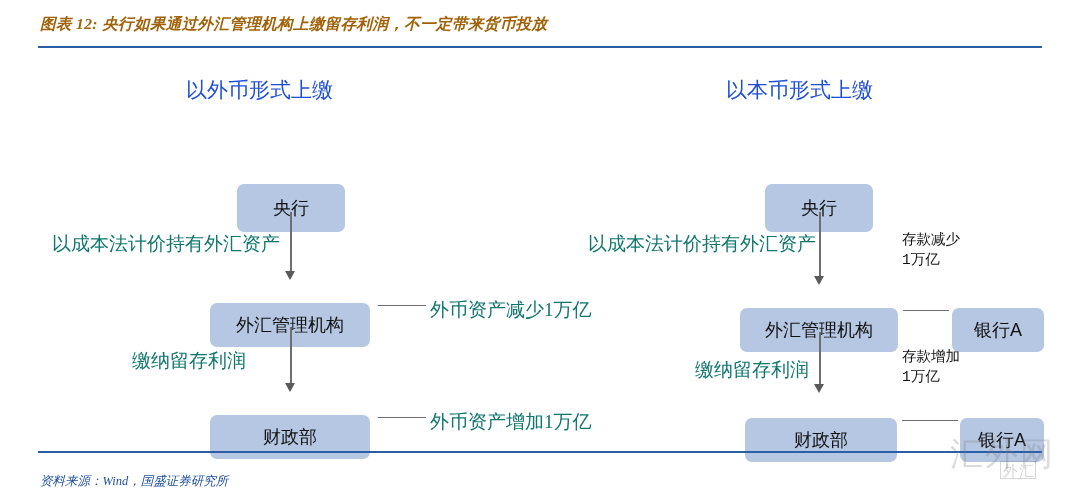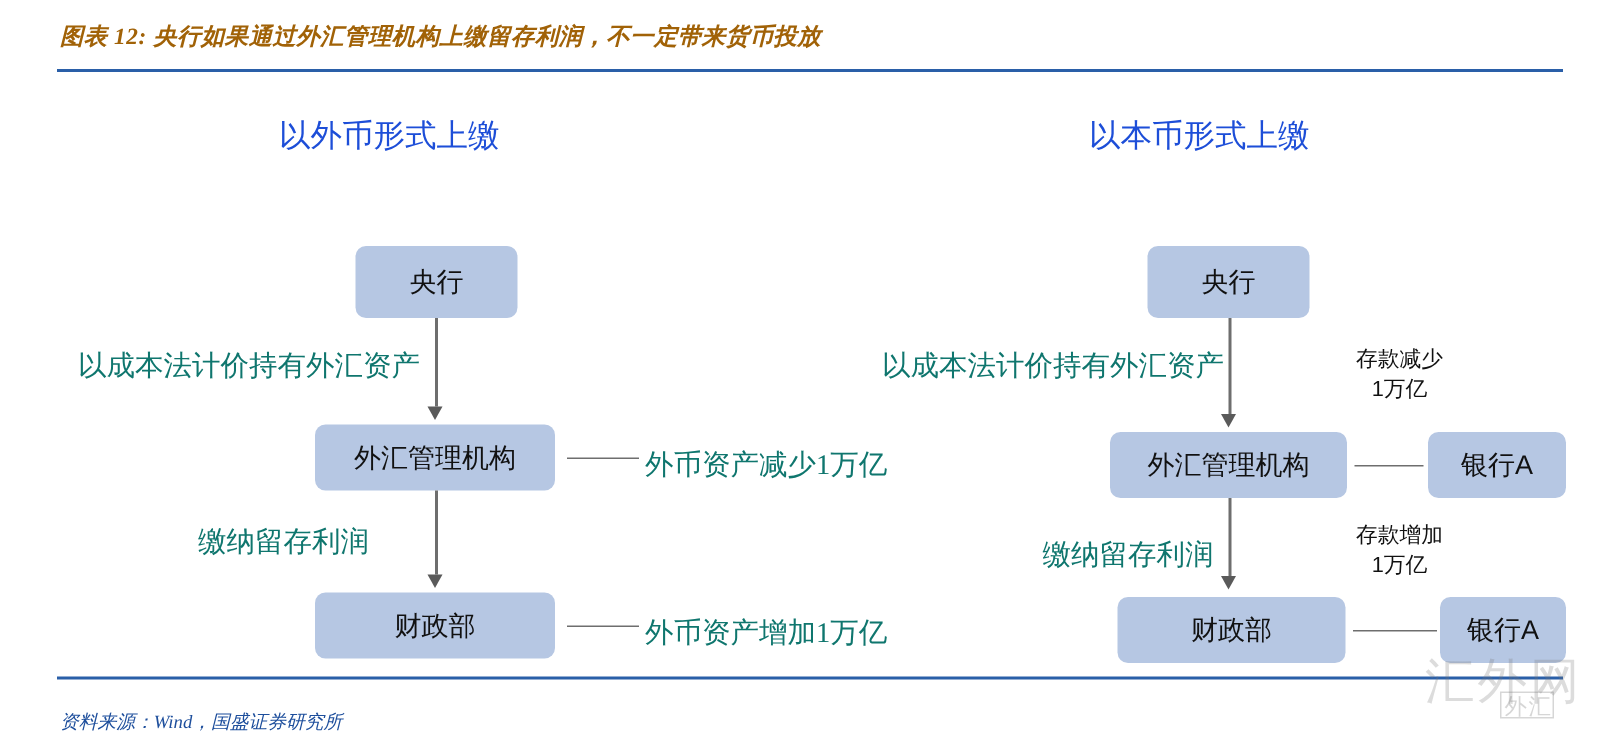--- a/index.html
+++ b/index.html
@@ -76,20 +76,21 @@
     background: #b6c7e3;
     border-radius: 7px;
     display: flex;
     align-items: center;
     justify-content: center;
     font-family: "Liberation Sans", "DejaVu Sans", sans-serif;
     font-size: 18px;
     color: #111111;
     white-space: nowrap;
     box-sizing: border-box;
+    margin-top: 20px;
   }
 
   
   #box-l-central  { left: 237px; top: 164px; width: 108px; height: 48px; }
   #box-l-safe     { left: 210px; top: 283px; width: 160px; height: 44px; }
   #box-l-mof      { left: 210px; top: 395px; width: 160px; height: 44px; }
 
   
   #box-r-central  { left: 765px; top: 164px; width: 108px; height: 48px; }
   #box-r-safe     { left: 740px; top: 288px; width: 158px; height: 44px; }
@@ -136,26 +137,25 @@
   
   .edge-label {
     position: absolute;
     font-family: "Liberation Serif", "DejaVu Serif", serif;
     font-size: 19px;
     color: #0f766e;
     white-space: nowrap;
   }
   .edge-label-wrap {
     position: absolute;
-    font-family: Liberation Sans, sans-serif;
+    font-family: Liberation Mono, monospace;
     font-size: 14.5px;
     color: #111111;
     line-height: 1.35;
     width: 62px;
-    text-align: center;
   }
 
   #lbl-l-cost   { left: 52px;  top: 231px; }
   #lbl-l-remit  { left: 132px; top: 348px; }
   #lbl-l-dec    { left: 430px; top: 297px; }
   #lbl-l-inc    { left: 430px; top: 409px; }
 
   #lbl-r-cost   { left: 588px; top: 231px; }
   #lbl-r-remit  { left: 695px; top: 357px; }
   #lbl-r-depdec { left: 902px; top: 231px; }

